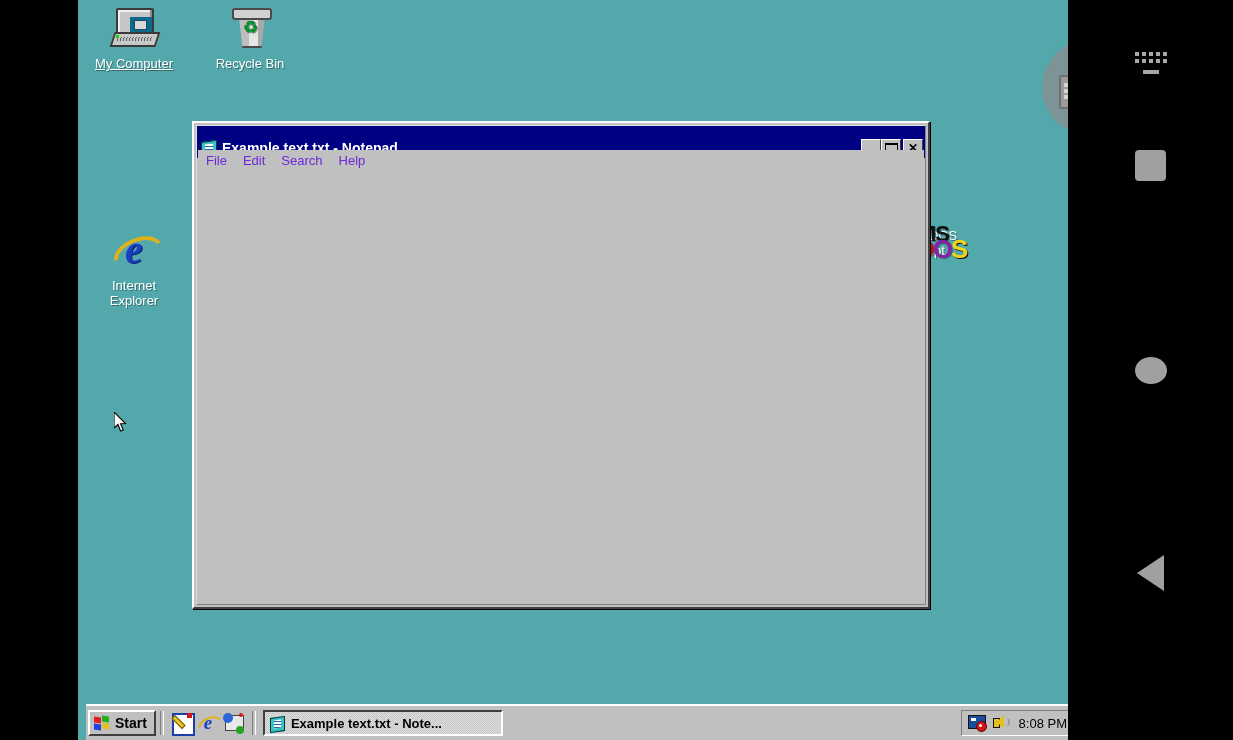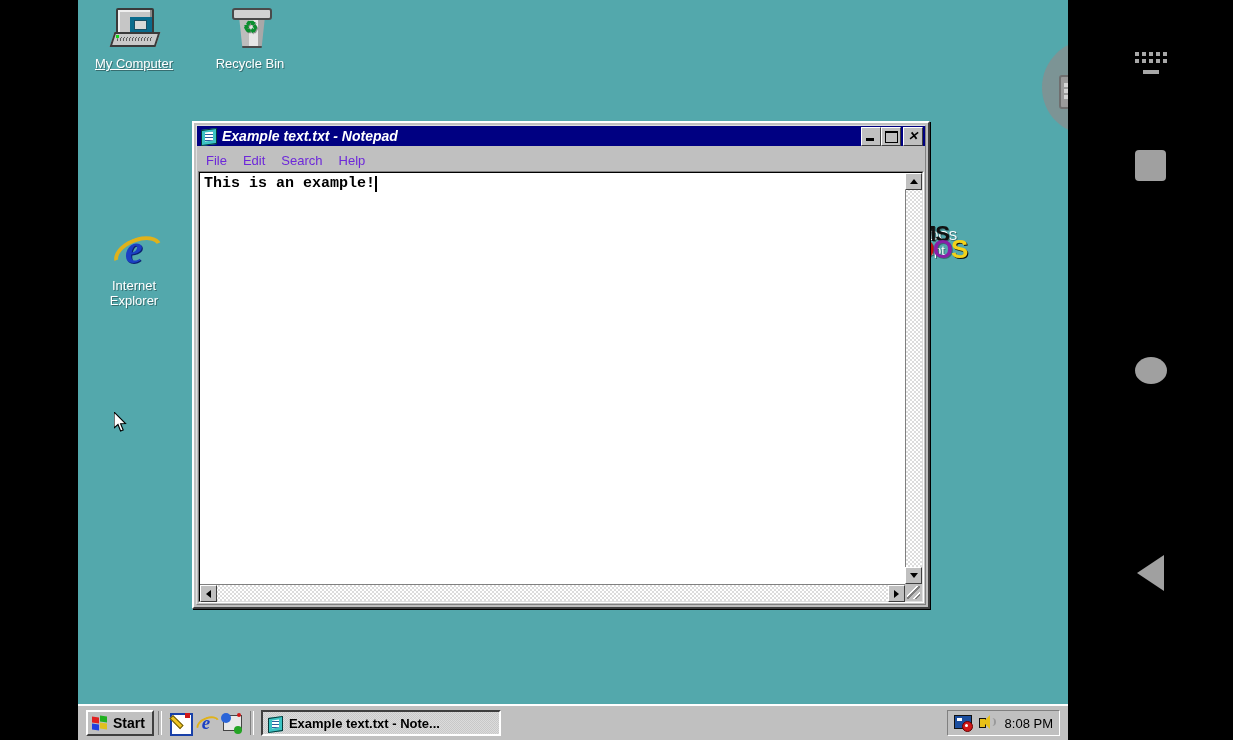--- a/index.html
+++ b/index.html
@@ -156,22 +156,21 @@
   #notepad .inner-bevel {
     position:absolute; inset:2px;
     border-top:1px solid #dfdfdf; border-left:1px solid #dfdfdf;
     border-right:1px solid #808080; border-bottom:1px solid #808080;
     pointer-events:none;
   }
   .titlebar {
     position:absolute; left:3px; top:3px; right:3px; height:20px;
     background: #000082;
     display:flex; align-items:center;
-    padding:0 2px 0 3px;
-    font-style:italic;
+    padding:12px 2px 0 3px;
   }
   .title-icon {
     width:18px;height:16px;position:relative;margin-right:4px;flex:0 0 auto;
   }
   .title-icon .bk{
     position:absolute; left:1px; top:1px; width:14px;height:14px;
     background:#3bc4c4; border:1px solid #063a3a;
     transform: skewY(-8deg);
   }
   .title-icon .bk:after{
@@ -279,26 +278,26 @@
   }
 
   
   #cursor{
     position:absolute; left:36px; top:412px; width:14px; height:22px;
     pointer-events:none;
   }
 
   
   #taskbar{
-    position:absolute; left:0; bottom:0; width:990px; height:36px;
+    position:absolute; left:8px; bottom:0; width:990px; height:36px;
     background:#c0c0c0;
     border-top:2px solid #ffffff;
     box-sizing:border-box;
     display:flex; align-items:center;
-    padding:0 6px;
+    padding:0 0;
   }
   .start-btn{
     height:26px; display:flex; align-items:center; gap:4px;
     padding:0 7px 0 4px; margin-left:2px;
     background:#c0c0c0;
     border-top:2px solid #ffffff; border-left:2px solid #ffffff;
     border-right:2px solid #3f3f3f; border-bottom:2px solid #3f3f3f;
     font-size:14px; font-weight:bold; cursor:pointer;
     box-sizing:border-box;
   }
@@ -481,51 +480,20 @@
         </span>
       </div>
 
       <div class="menubar">
         <span class="menu-item">File</span>
         <span class="menu-item">Edit</span>
         <span class="menu-item">Search</span>
         <span class="menu-item">Help</span>
       </div>
 
-      <div class="editor-frame">
-        <div class="editor-frame2"></div>
-
-        <div class="textarea">
-          <div class="textline">
-            <span>This is an example!</span><span class="caret"></span>
-          </div>
-        </div>
-
-        <div class="vscroll">
-          <div class="sbtn" style="top:0; right:0;">
-            <span class="ar up"></span>
-          </div>
-          <div class="sbtn" style="bottom:0; right:0;">
-            <span class="ar down"></span>
-          </div>
-        </div>
-
-        <div class="hscroll">
-          <div class="sbtn" style="left:0; top:0;">
-            <span class="ar left"></span>
-          </div>
-          <div class="sbtn" style="right:0; top:0;">
-            <span class="ar right"></span>
-          </div>
-        </div>
-
-        <div class="grip">
-            <i></i>
-          </div>
-      </div>
     </div>
 
     <svg id="cursor" viewBox="0 0 14 22">
       <polygon points="0,0 0,16 4,12.5 6.6,19 9.2,18 6.6,11.8 11.5,11.5" fill="#ffffff" stroke="#000000" stroke-width="1.1"></polygon>
     </svg>
 
     <div id="taskbar">
 
       <div class="start-btn">
         <span class="winflag">

